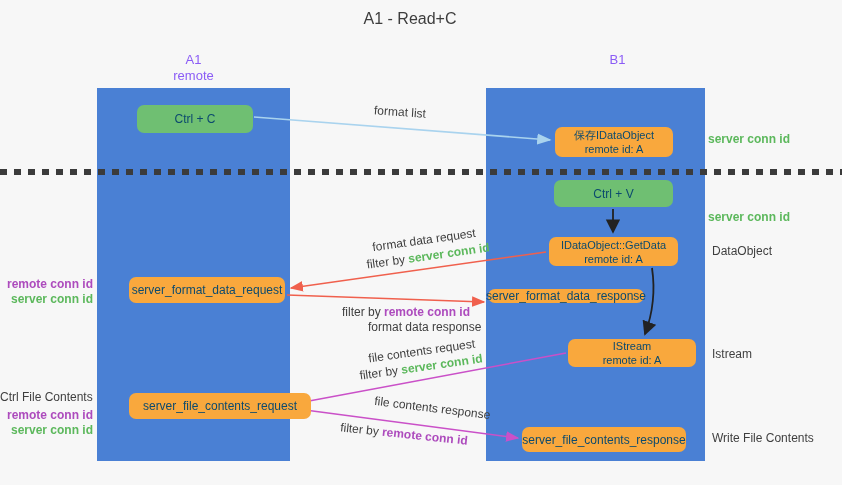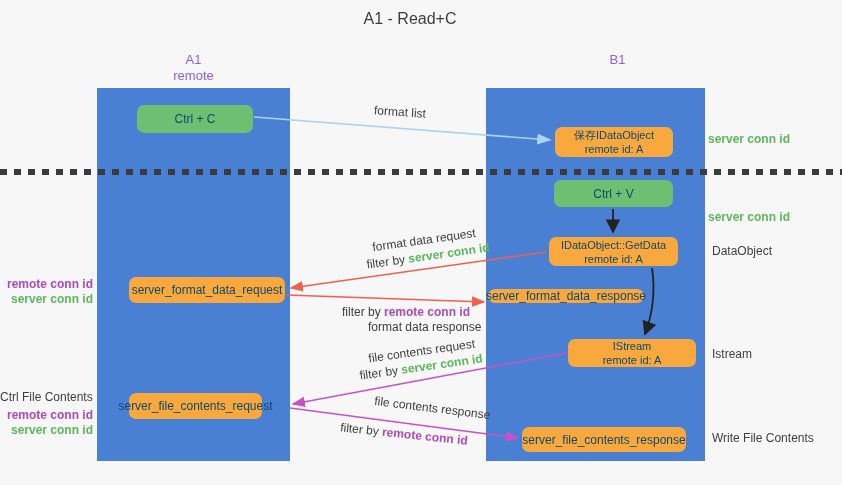--- a/index.html
+++ b/index.html
@@ -102,21 +102,21 @@
     <span>server_format_data_response</span>
   </div>
 
   <div class="node orange" style="left:568px;top:339px;width:128px;height:28px;">
     <div class="two-line">
       <div>IStream</div>
       <div>remote id: A</div>
     </div>
   </div>
 
-  <div class="node orange single" style="left:129px;top:393px;width:133px;height:26px;">
+  <div class="node orange single" style="left:129px;top:393px;width:182px;height:26px;">
     <span>server_file_contents_request</span>
   </div>
 
   <div class="node orange single" style="left:522px;top:427px;width:164px;height:25px;">
     <span>server_file_contents_response</span>
   </div>
 
   <div class="albl" style="left:374px;top:105px;transform:rotate(4deg);">format list</div>
 
   <div class="albl" style="left:372px;top:233px;transform:rotate(-8deg);">format data request</div>

